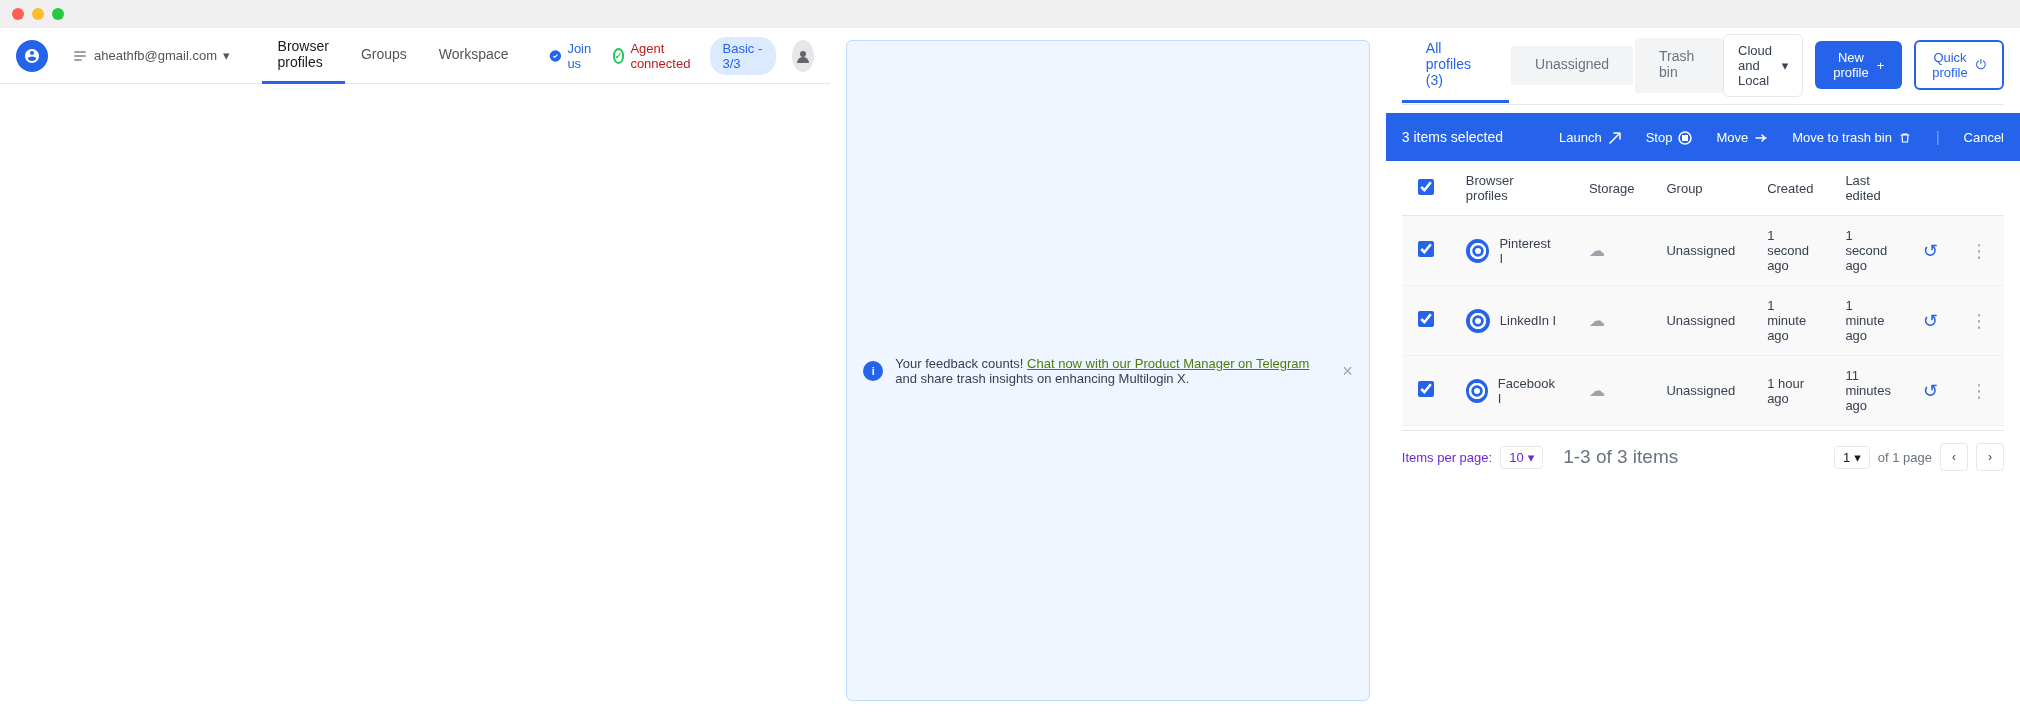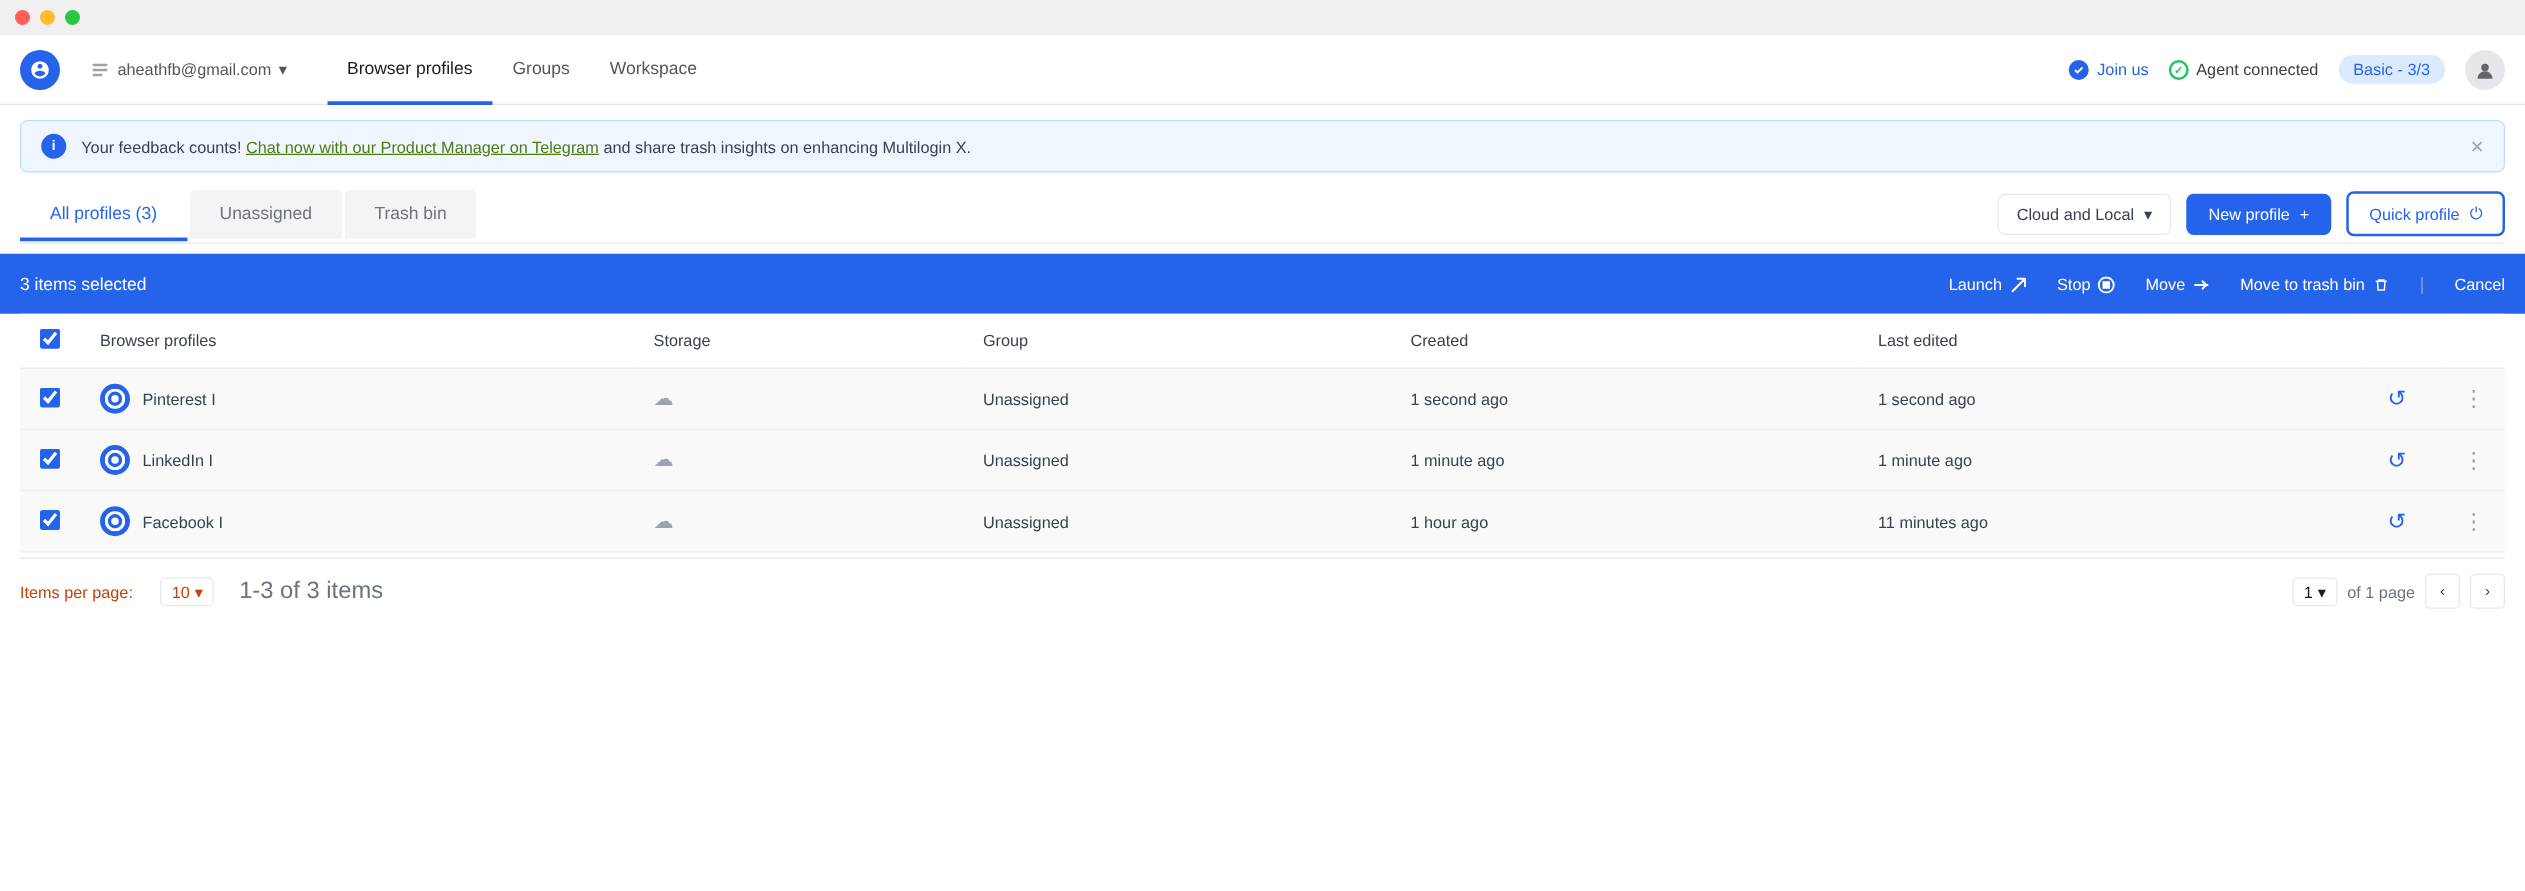--- a/index.html
+++ b/index.html
@@ -13,21 +13,21 @@
       align-items: center;
       padding: 0 12px;
       gap: 8px;
     }
     .traffic-light { width: 12px; height: 12px; border-radius: 50%; display: inline-block; }
     .tl-red { background: #ff5f57; }
     .tl-yellow { background: #ffbd2e; }
     .tl-green { background: #28c840; }
 
     
-    .app { background: #fff; min-height: calc(713px - 28px); display: flex; flex-direction: column; }
+    .app { background: #fff; min-height: calc(713px - 28px); display: flex; flex-direction: row; }
 
     
     .top-nav {
       display: flex;
       align-items: center;
       padding: 0 16px;
       height: 56px;
       border-bottom: 1px solid #e8e8e8;
       gap: 24px;
     }
@@ -63,21 +63,21 @@
     .nav-right {
       margin-left: auto;
       display: flex; align-items: center; gap: 16px;
     }
     .join-us-btn {
       display: flex; align-items: center; gap: 6px;
       color: #2563eb; font-size: 13px; cursor: pointer;
     }
     .agent-connected {
       display: flex; align-items: center; gap: 6px;
-      color: #404040; font-size: 13px;
+      color: #b91c1c; font-size: 13px;
     }
     .agent-connected-dot {
       width: 16px; height: 16px; border-radius: 50%;
       border: 2px solid #22c55e;
       display: flex; align-items: center; justify-content: center;
     }
     .agent-connected-dot::after {
       content: '✓'; font-size: 9px; color: #22c55e; font-weight: bold;
     }
     .plan-badge {
@@ -227,22 +227,22 @@
     input[type="checkbox"]:checked { accent-color: #2563eb; }
 
     
     .pagination-row {
       display: flex; align-items: center;
       padding: 12px 0;
       border-top: 1px solid #e5e7eb;
       margin-top: 4px;
     }
     .items-per-page {
-      display: flex; align-items: center; gap: 22px;
-      font-size: 13px; color: #c2410c;
+      display: flex; align-items: center; gap: 8px;
+      font-size: 13px; color: #6d28d9;
     }
     .per-page-select {
       display: flex; align-items: center; gap: 4px;
       border: 1px solid #e5e7eb; border-radius: 4px;
       padding: 3px 8px; cursor: pointer;
       font-size: 13px;
     }
     .items-range { margin-left: 20px; font-size: 19px; color: #6b7280; }
     .page-controls {
       margin-left: auto;

